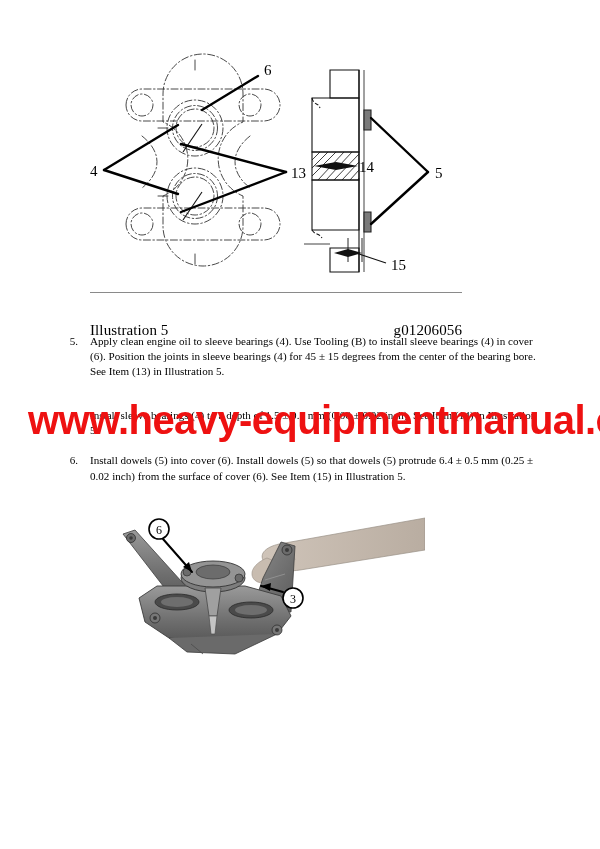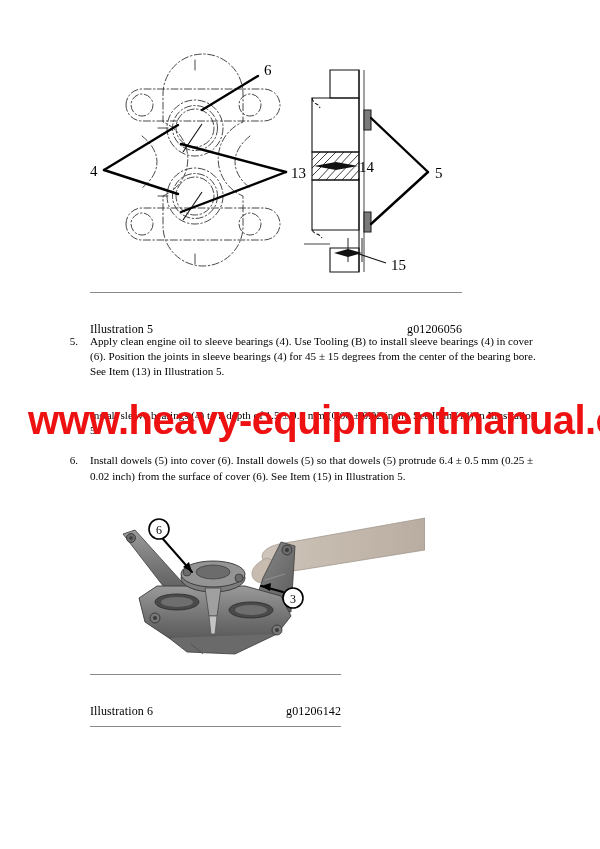--- a/index.html
+++ b/index.html
@@ -39,21 +39,21 @@
     font-family: "Liberation Serif", serif;
   }
   .caption-rule {
     height: 1px;
     background: #8a8a8a;
     width: 100%;
   }
   .caption-row {
     display: flex;
     align-items: baseline;
-    font-size: 12px;
+    font-size: 15px;
     padding-top: 9px;
     padding-bottom: 7px;
     letter-spacing: 0.1px;
   }
   .caption-title { flex: 0 0 auto; }
   .caption-id { margin-left: auto; margin-top: 20px; }
 
   #caption-5 { left: 90px; top: 292px; width: 372px; }
   #caption-6 { left: 90px; top: 674px; width: 251px; }
 
@@ -323,24 +323,16 @@
 
       <g fill="none">
         <circle cx="198" cy="86" r="10" fill="#ffffff" stroke="#000" stroke-width="1.6"></circle>
         <text x="198" y="91" text-anchor="middle" font-family="Liberation Serif, serif" font-size="12" fill="#000">3</text>
         <path d="M188 80 L166 74" stroke="#000" stroke-width="2" stroke-linecap="round"></path>
         <path d="M166 74 L176 71 L175 79 Z" fill="#000" stroke="none"></path>
       </g>
     </svg>
   </div>
 
-  <div class="caption-block" id="caption-6">
-    <div class="caption-rule"></div>
-    <div class="caption-row">
-      <span class="caption-title">Illustration 6</span>
-      <span class="caption-id">g01206142</span>
-    </div>
-    <div class="caption-rule"></div>
-  </div>
 
   <div class="watermark" style="color: rgb(238, 17, 17);">www.heavy-equipmentmanual.com</div>
 
 </div>
 
 </body></html>

